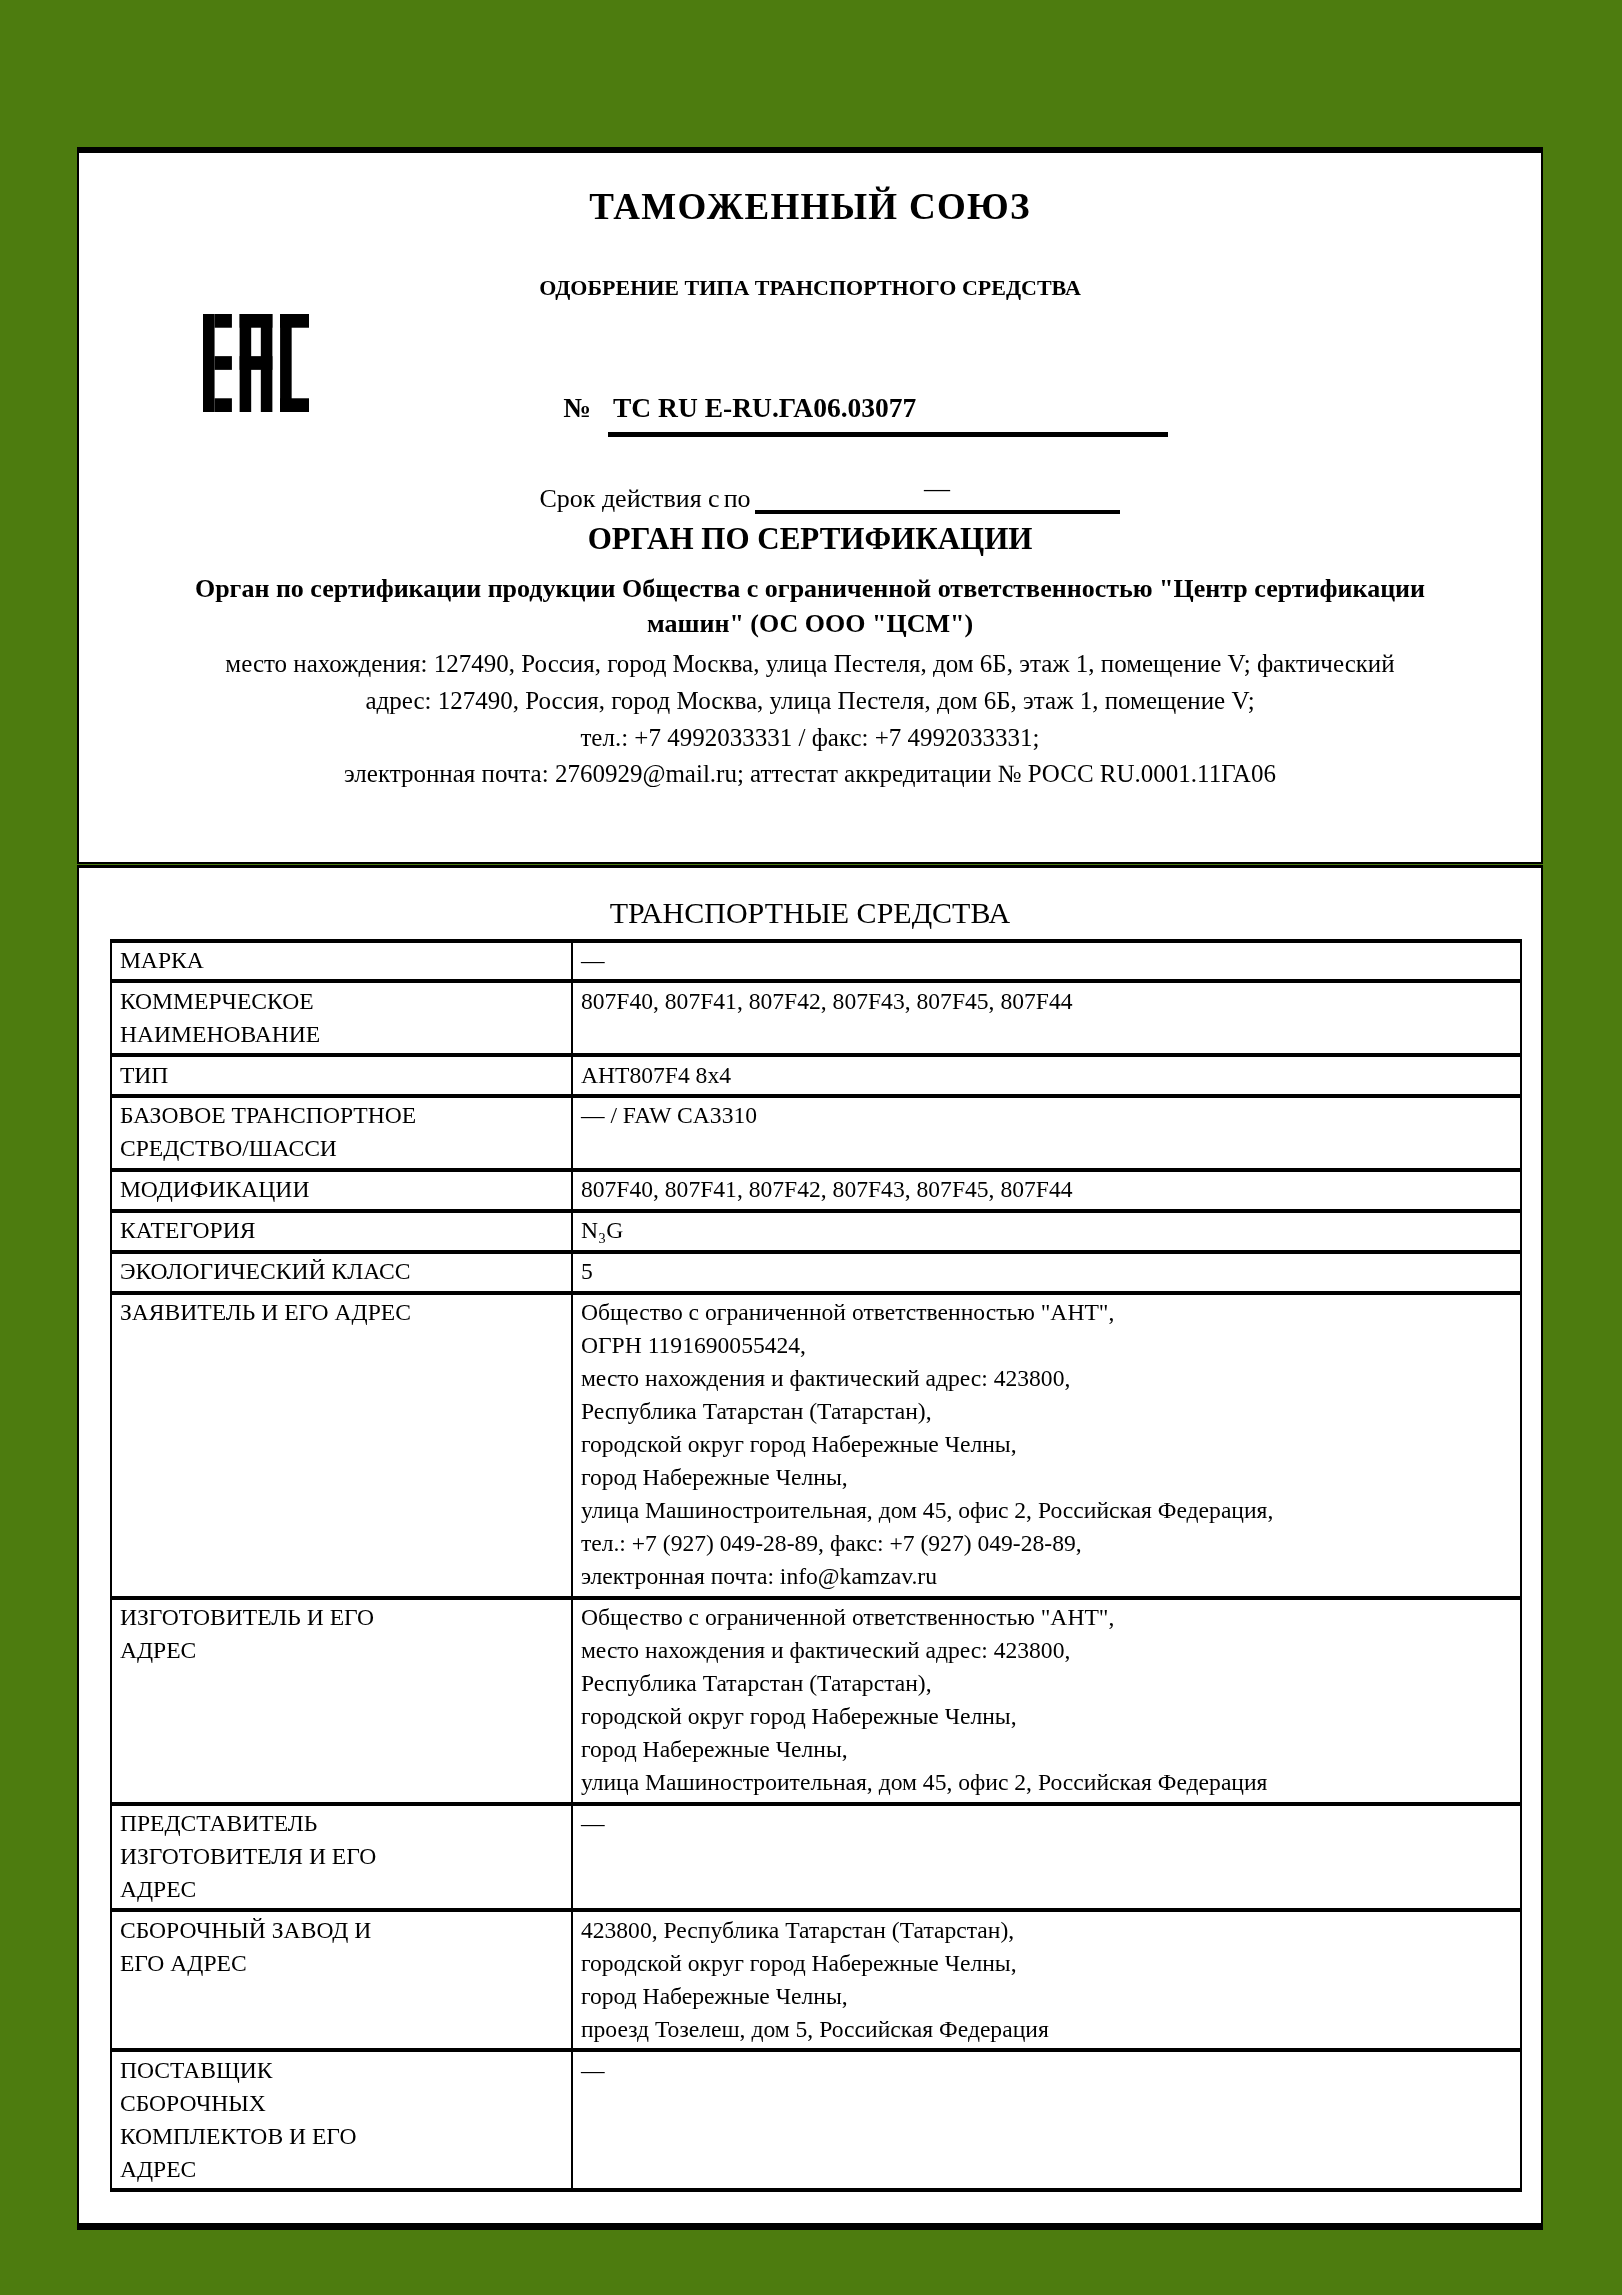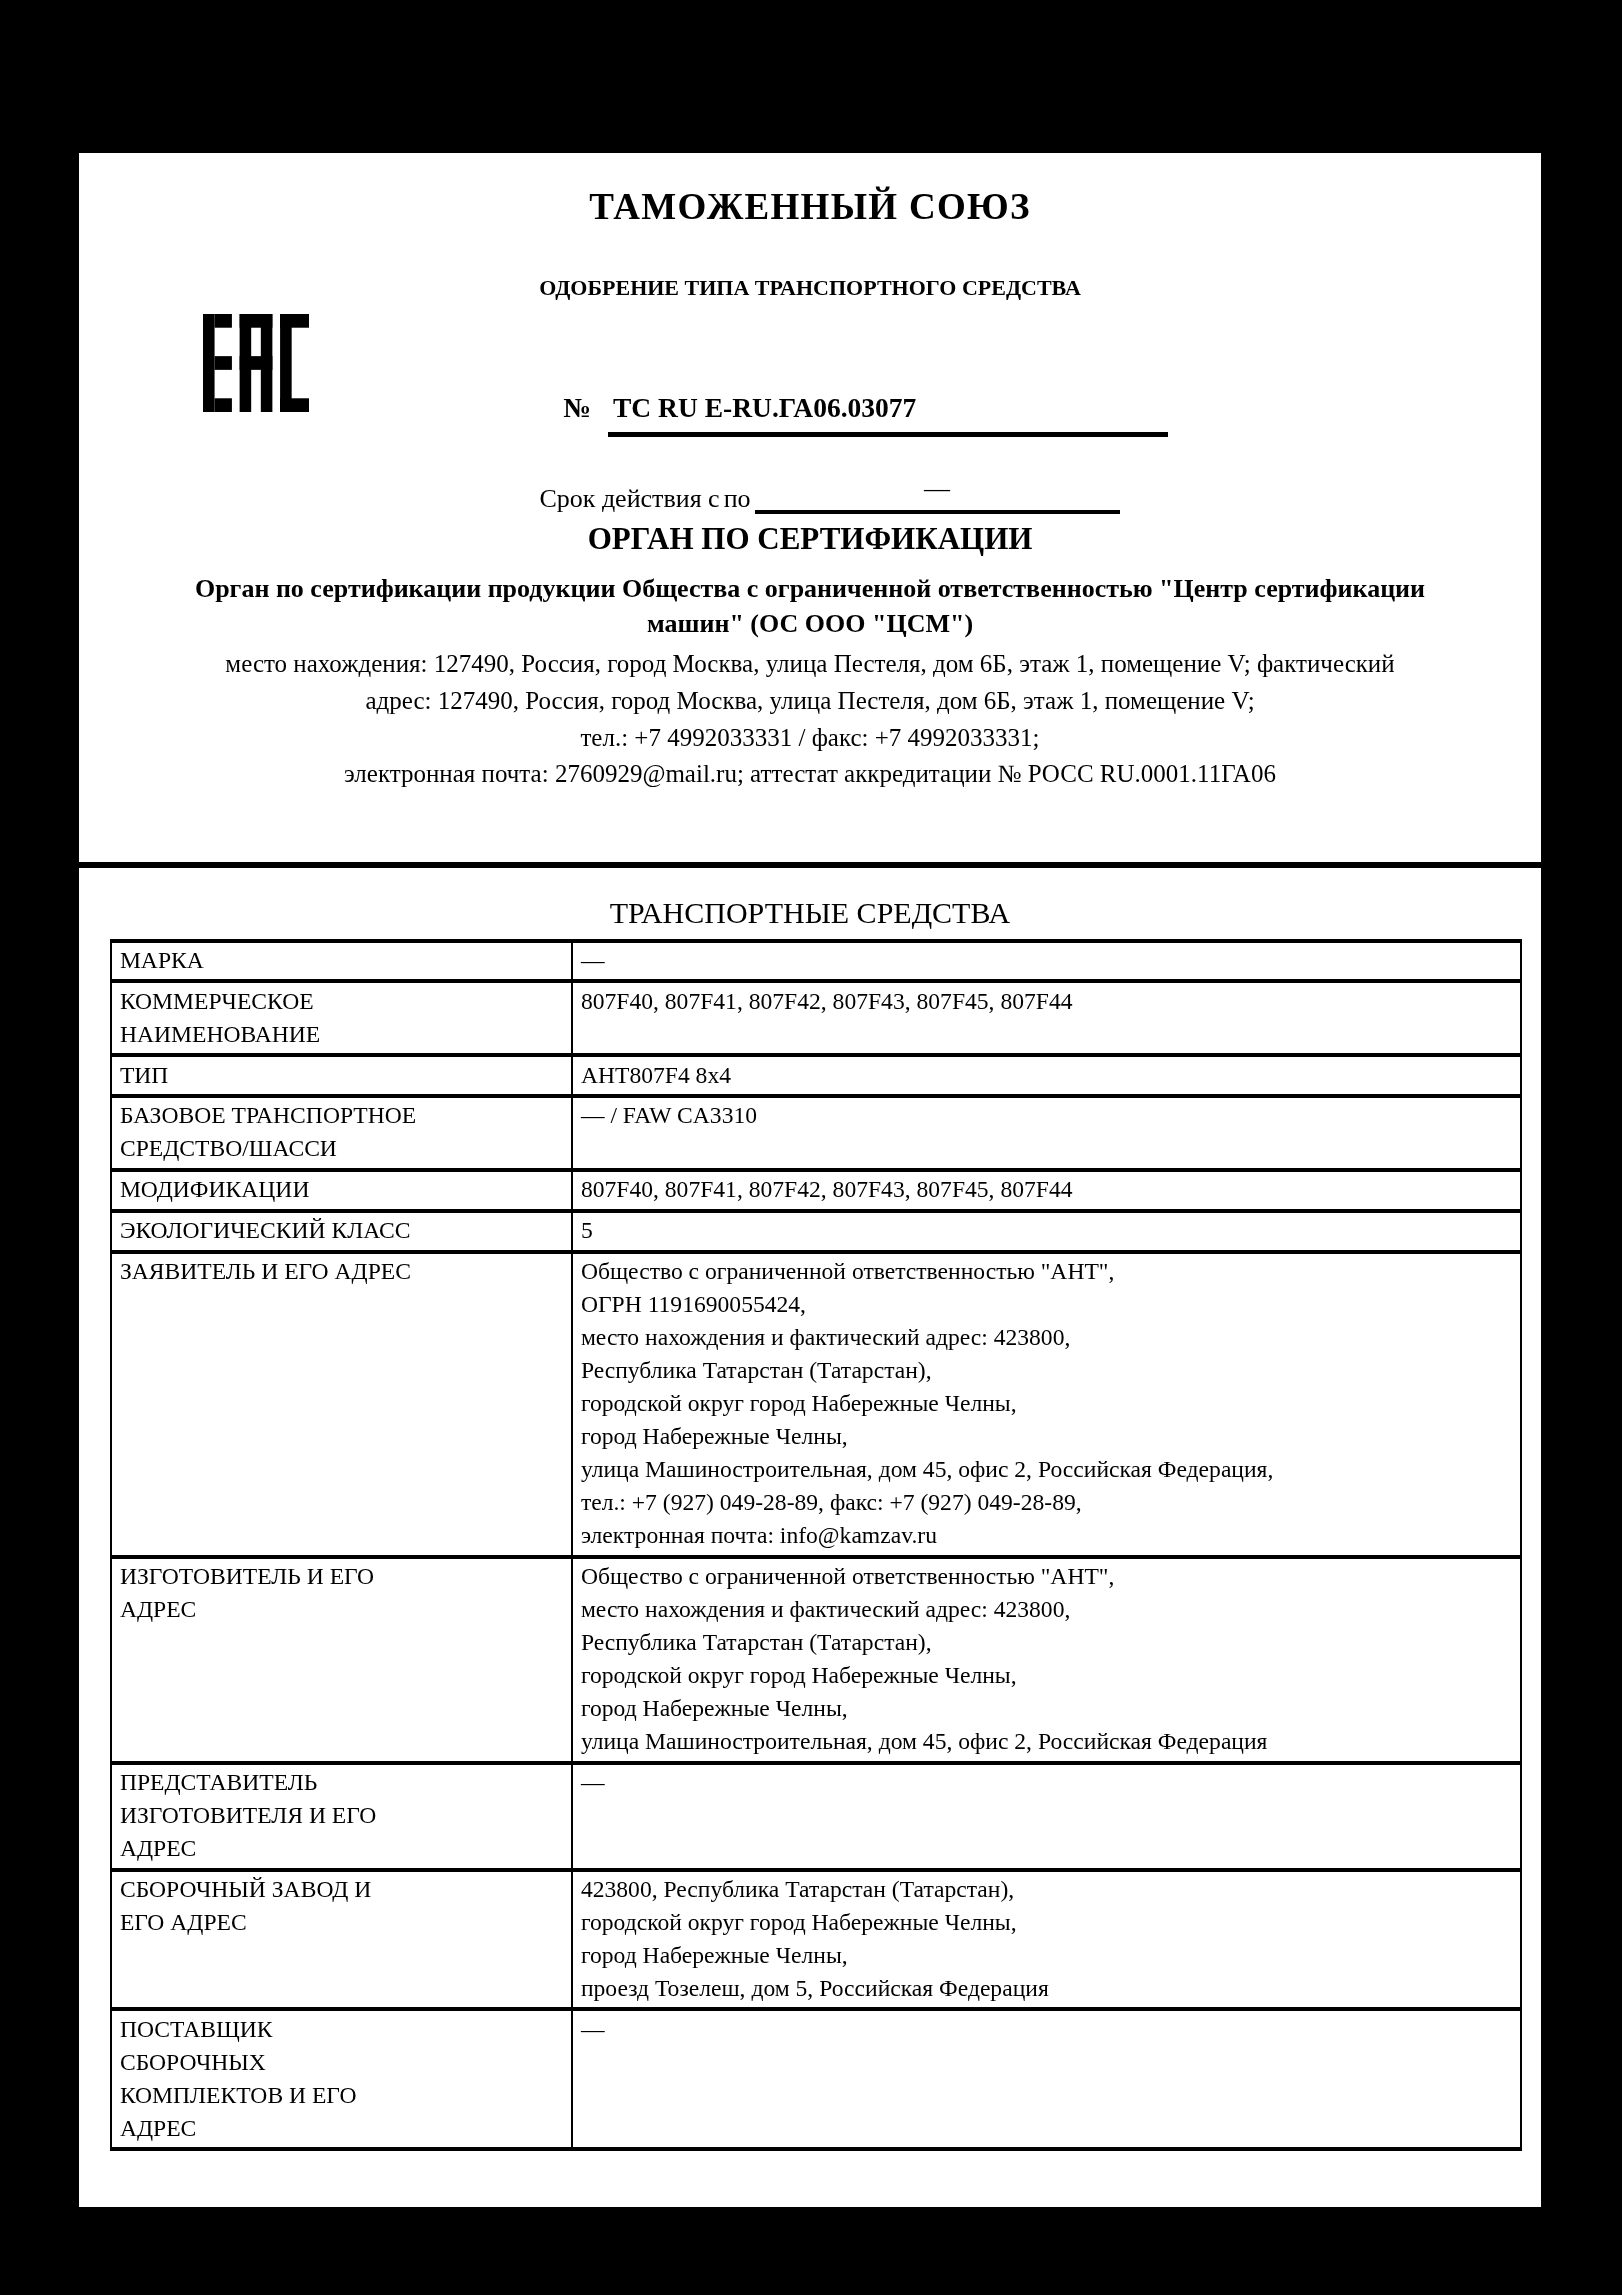--- a/index.html
+++ b/index.html
@@ -2,21 +2,21 @@
 <html lang="ru" style="font-size:10.5px"><head>
 <meta charset="utf-8">
 <style>
   * { margin: 0; padding: 0; box-sizing: border-box; }
   html, body { background: #ffffff; }
   body {
     width: 1623px; height: 2295px;
     font-family: "Liberation Serif", serif;
     color: #000;
   }
-  .page { position: relative; width: 1623px; height: 2295px; background: #000000; overflow: hidden; }
+  .page { position: relative; width: 1623px; height: 2295px; background: #4d7c0f; overflow: hidden; }
 
   .box {
     position: absolute; left: 77px; width: 1466px;
     border: 2.6px solid #000; background: #fff;
   }
   .box-header {
     top: 147px; height: 717px;
     border-top-width: 6.5px;
     text-align: center;
     padding-top: 34px;
@@ -143,20 +143,24 @@
           <td class="val">АНТ807F4 8x4</td>
         </tr>
         <tr>
           <td class="lbl">БАЗОВОЕ ТРАНСПОРТНОЕ
 СРЕДСТВО/ШАССИ</td>
           <td class="val">— / FAW CA3310</td>
         </tr>
         <tr>
           <td class="lbl">МОДИФИКАЦИИ</td>
           <td class="val">807F40, 807F41, 807F42, 807F43, 807F45, 807F44</td>
+        </tr>
+        <tr>
+          <td class="lbl">КАТЕГОРИЯ</td>
+          <td class="val">N₃G</td>
         </tr>
         <tr>
           <td class="lbl">ЭКОЛОГИЧЕСКИЙ КЛАСС</td>
           <td class="val">5</td>
         </tr>
         <tr>
           <td class="lbl">ЗАЯВИТЕЛЬ И ЕГО АДРЕС</td>
           <td class="val">Общество с ограниченной ответственностью "АНТ",
 ОГРН 1191690055424,
 место нахождения и фактический адрес: 423800,

